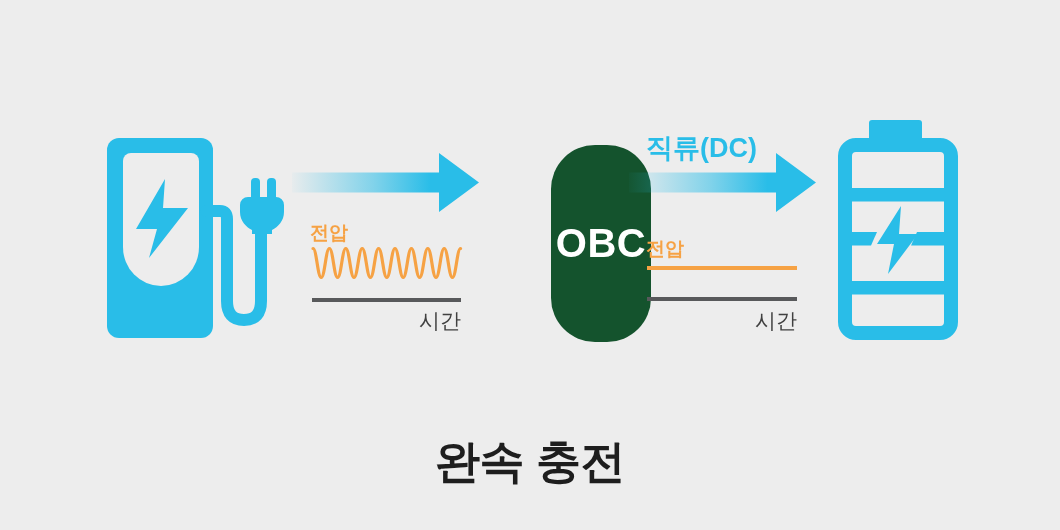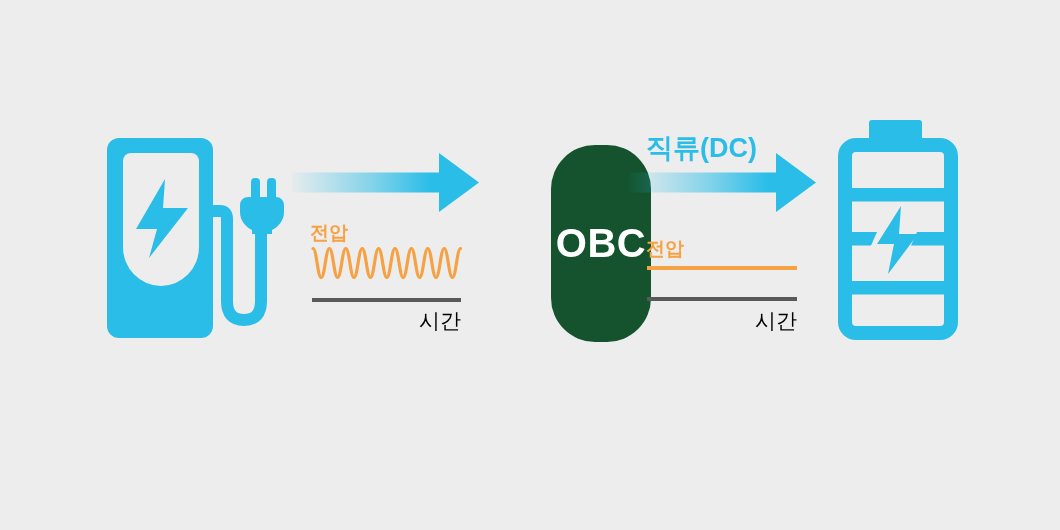--- a/index.html
+++ b/index.html
@@ -28,21 +28,21 @@
   .graph{position:absolute;width:160px;height:125px;}
   .v-label{
     position:absolute;
     font-size:19px;line-height:22px;
     font-weight:700;color:#f6a244;
     white-space:nowrap;
   }
   .t-label{
     position:absolute;
     font-size:21px;line-height:25px;
-    font-weight:500;color:#000000;
+    font-weight:500;color:#404040;
     text-align:right;white-space:nowrap;
   }
   .axis-line{position:absolute;height:4px;background:#58595b;}
   .flat-line{position:absolute;height:4px;background:#f6a244;}
 
   
   .obc{
     position:absolute;
     left:505px;top:145px;width:100px;height:197px;
     background:#14532d;border-radius:44px;
@@ -134,14 +134,15 @@
   <svg class="abs" style="left:830px;top:115px;" width="135" height="230" viewBox="830 115 135 230">
     <rect x="869" y="120" width="53" height="24" rx="3" fill="#29bde8"></rect>
     <rect x="845" y="145" width="106" height="188" rx="11" fill="none" stroke="#29bde8" stroke-width="14"></rect>
     <rect x="851" y="188" width="94" height="13.5" fill="#29bde8"></rect>
     <polygon points="851,232 877,232 871,245.5 851,245.5" fill="#29bde8"></polygon>
     <polygon points="917,232 945,232 945,245.5 911,245.5" fill="#29bde8"></polygon>
     <rect x="851" y="281" width="94" height="13.5" fill="#29bde8"></rect>
     <polygon points="901,206 877,244 894,244 888,274 918,234 899,234" fill="#29bde8"></polygon>
   </svg>
 
+  <div class="caption">완속 충전</div>
 
 </div>
 
 </body></html>

